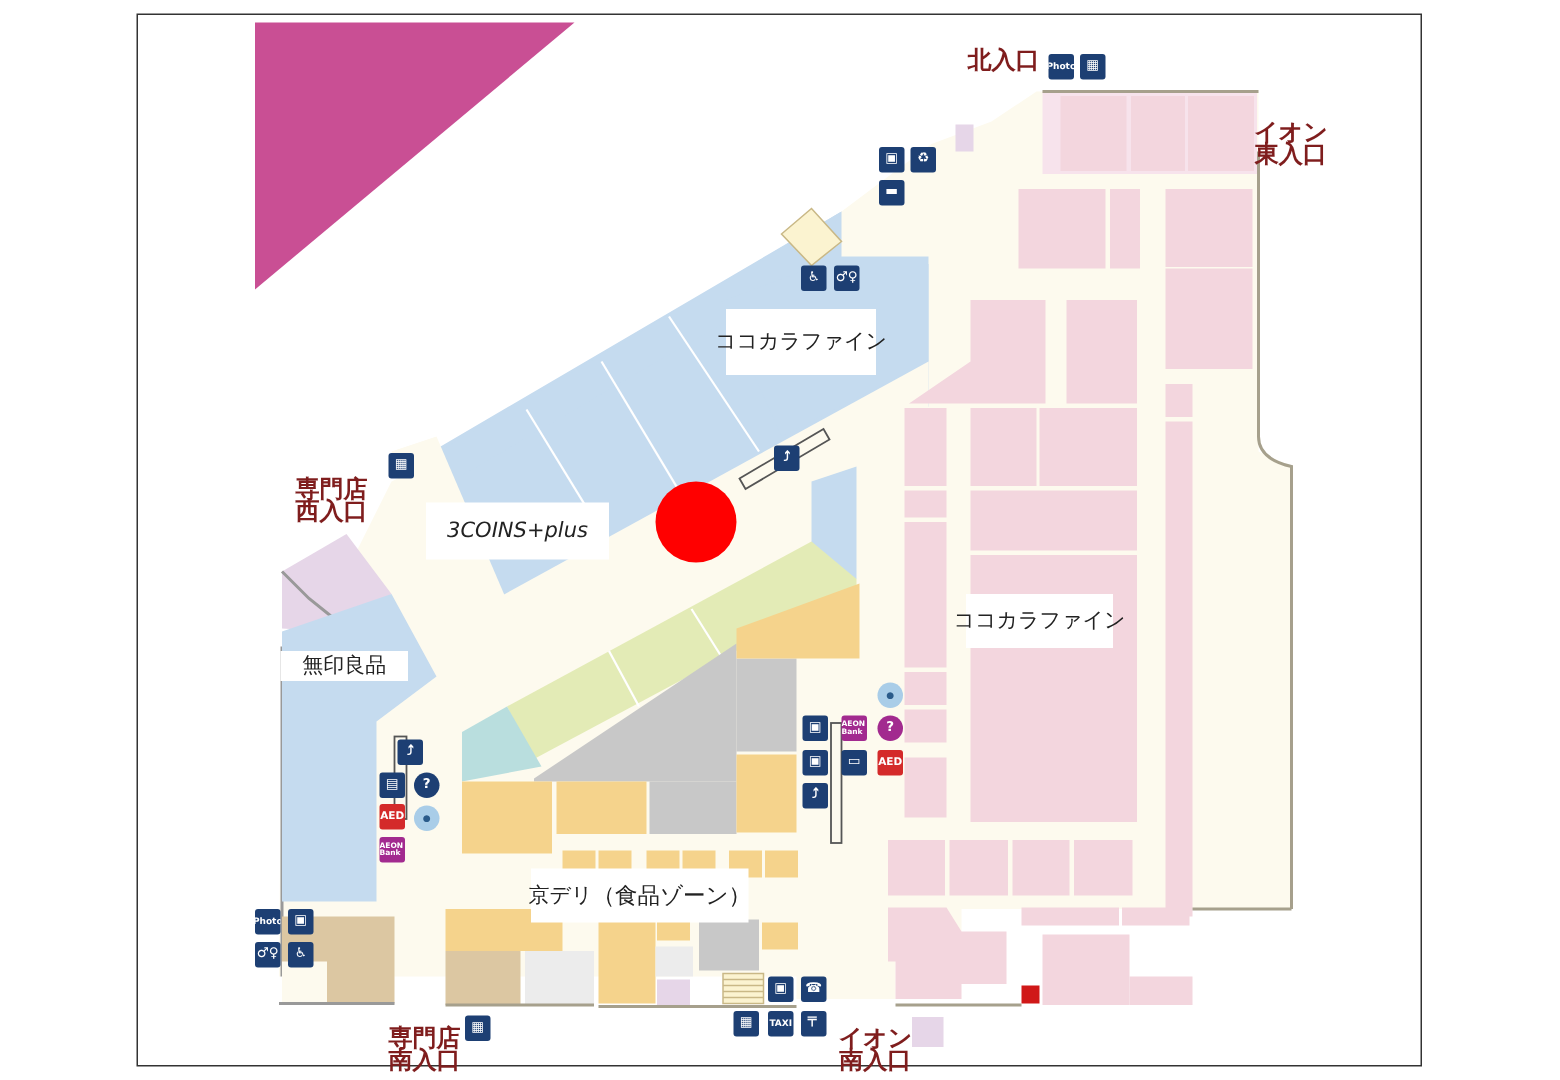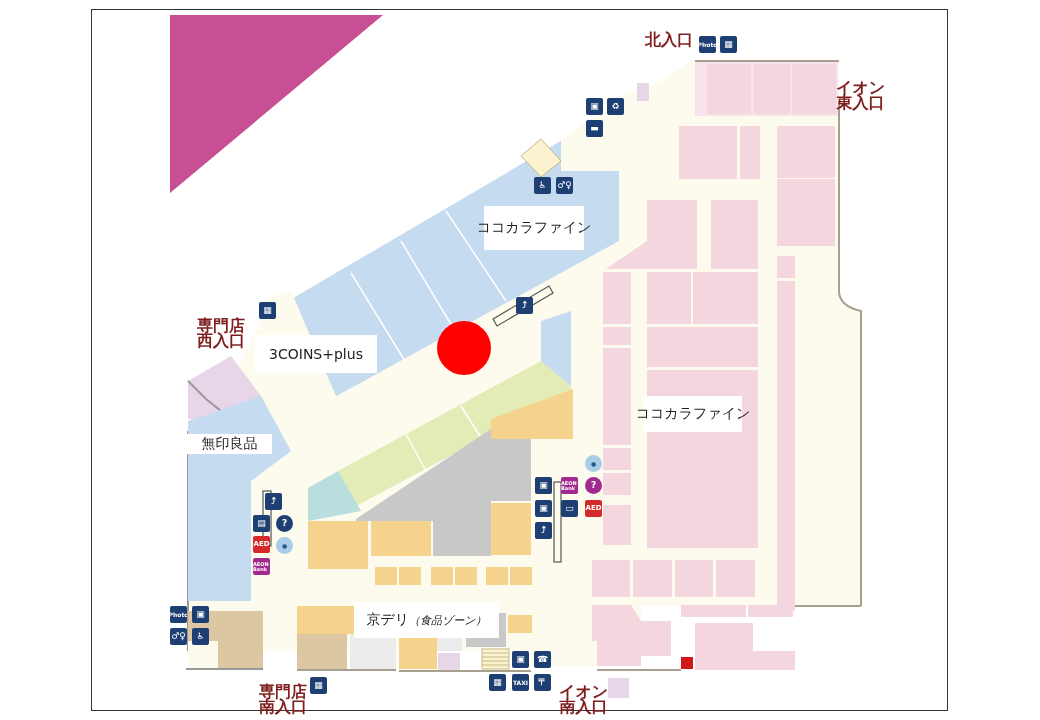--- a/index.html
+++ b/index.html
@@ -1,20 +1,20 @@
 <!DOCTYPE html>
 <html><head>
 <meta charset="utf-8">
 <style>
   html,body{margin:0;padding:0;background:#fff;}
   body{width:1040px;height:720px;position:relative;overflow:hidden;font-family:"DejaVu Sans","Liberation Sans",sans-serif;}
   #frame{position:absolute;left:91px;top:9px;width:857px;height:702px;border:1px solid #333;box-sizing:border-box;background:#fff;}
   svg{position:absolute;left:0;top:0;}
   .lbl{position:absolute;background:#fff;color:#222;font-size:14px;display:flex;align-items:center;justify-content:center;white-space:nowrap;}
-  .lbl small{font-size:11px;font-style:italic;}
+  .lbl small{font-size:15px;}
   .ent{position:absolute;font-weight:bold;font-size:16px;line-height:15px;color:#7f1d1d;text-align:center;white-space:nowrap;}
   .ic{position:absolute;width:17px;height:17px;border-radius:2px;display:flex;align-items:center;justify-content:center;color:#fff;font-size:9px;font-weight:bold;line-height:1;overflow:hidden;}
   .navy{background:#1d3f73;}
   .mag{background:#a22a8f;}
   .red{background:#d42a2a;}
   .circ{border-radius:50%;}
   .lblue{background:#a9cde8;color:#2a5b8a;font-size:6px;}
   #floor-badge-text{position:absolute;left:110px;top:40px;color:#fff;font-family:"Liberation Sans",sans-serif;}
   #floor-badge-text .big{font-size:58px;}
   #floor-badge-text .sm{font-size:30px;}
@@ -147,24 +147,24 @@
     <line x1="596" y1="669" x2="680" y2="669"></line>
   </g>
   <rect x="636" y="82" width="12" height="18" fill="#e6d6e8"></rect>
 </svg>
 
 <div id="floor-badge-text" style="left:19px;top:31px;">
   <span class="big">1</span><span class="sm">F</span>
 </div>
 
 <div class="lbl" style="left:392px;top:196px;width:100px;height:44px;">ココカラファイン</div>
-<div class="lbl" style="left:163px;top:325px;width:122px;height:38px;">3COINS+plus</div>
+<div class="lbl" style="left:192px;top:325px;width:122px;height:38px;font-style:italic;">3COINS+plus</div>
 <div class="lbl" style="left:95px;top:424px;width:85px;height:20px;">無印良品</div>
 <div class="lbl" style="left:552px;top:386px;width:98px;height:36px;">ココカラファイン</div>
-<div class="lbl" style="left:262px;top:592px;width:145px;height:36px;">
+<div class="lbl" style="left:262px;top:569px;width:145px;height:36px;">
   <span>京デリ</span>
       <small>（食品ゾーン）</small>
 </div>
 
 <div class="ent" style="left:553px;top:22px;"><span>北入口</span></div>
 <div class="ent" style="left:744px;top:70px;">
       <div>イオン</div>
       <div>東入口</div>
     </div>
 <div class="ent" style="left:105px;top:308px;">

